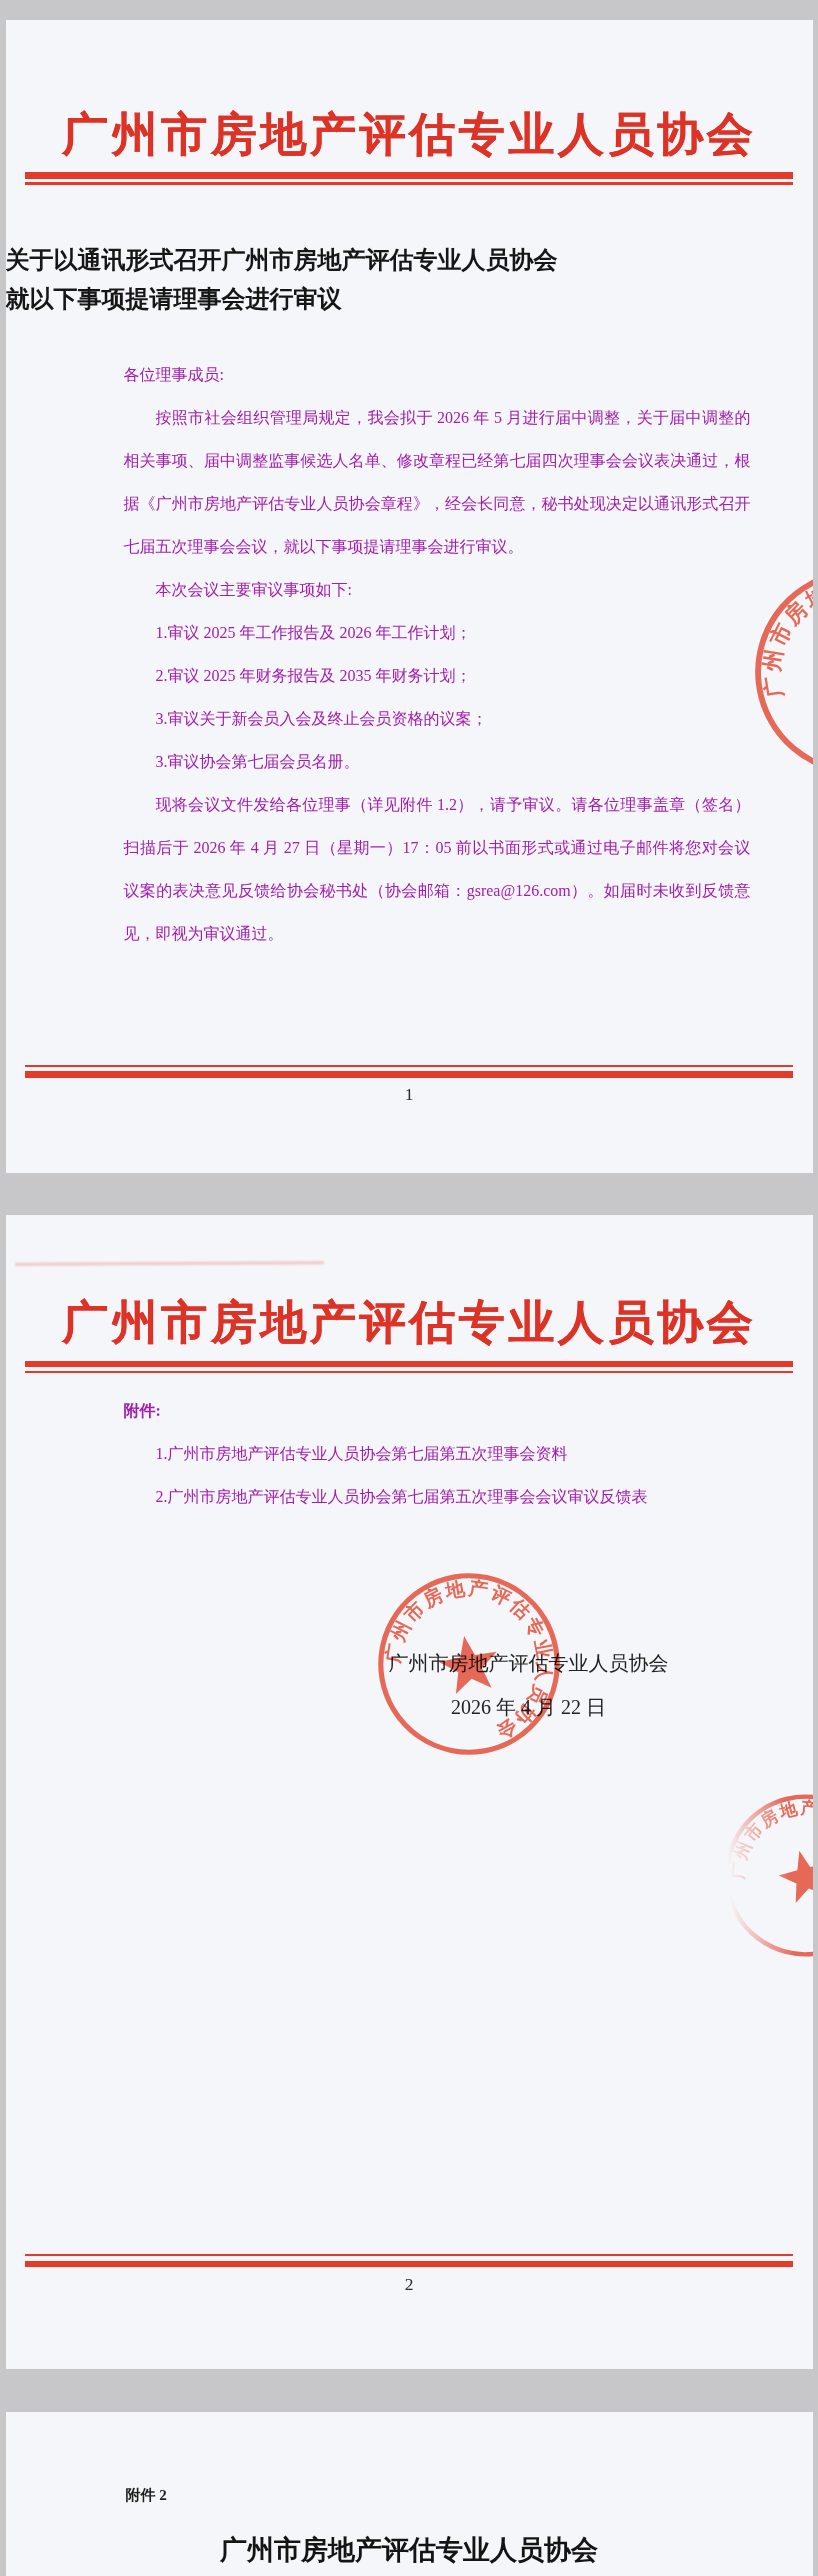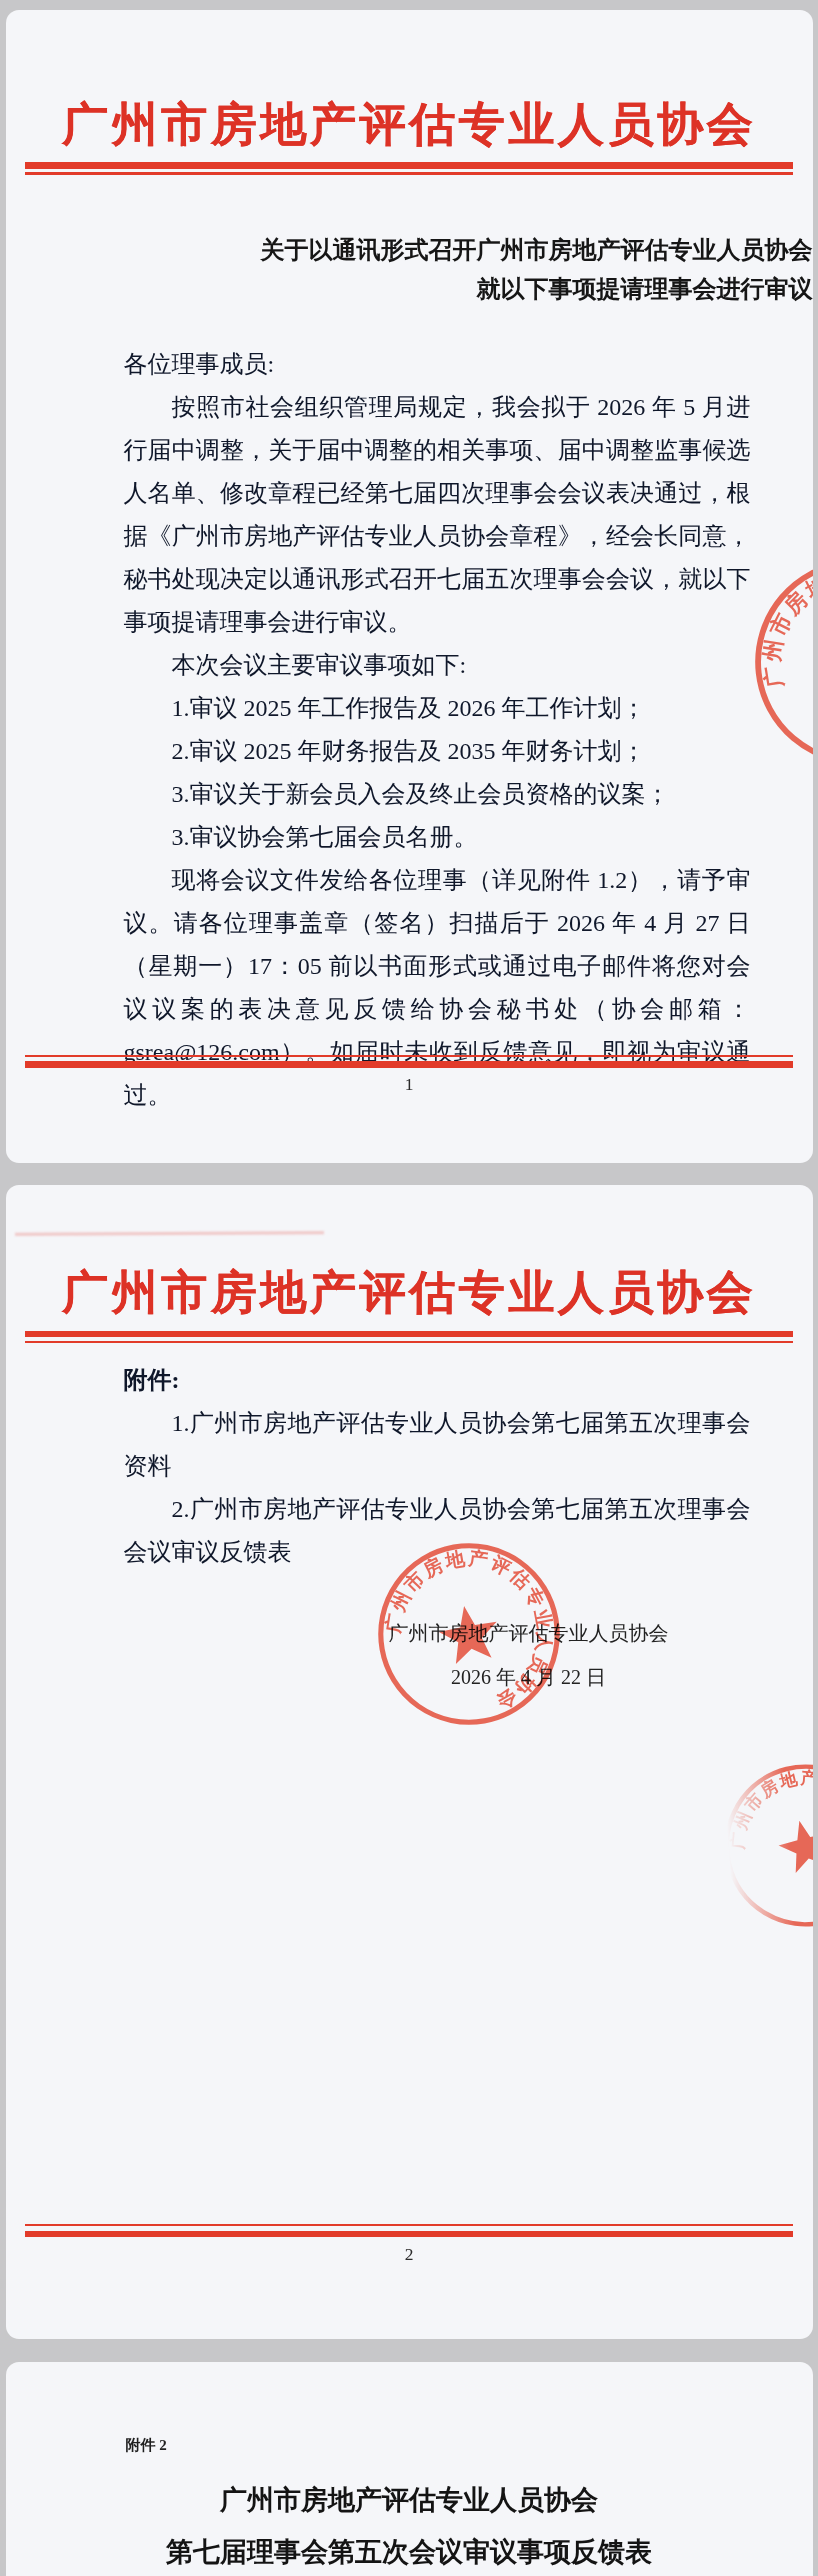--- a/index.html
+++ b/index.html
@@ -5,25 +5,24 @@
   html,body{margin:0;padding:0;}
   body{
     width:818px;
     background:#c7c7c9;
     font-family:"Liberation Serif","DejaVu Serif",serif;
     color:#1f1f1f;
   }
   .page{
     position:relative;
     width:807px;
-    margin:6px auto;
+    margin:16px auto;
     background:#f5f6f9;
     overflow:hidden;
     box-sizing:border-box;
-    border-radius:13px;
   }
   .page-gap{height:10.3px;}
   .top-strip{height:4.1px;}
   #page1{height:1153px;}
   #page2{height:1154px;}
   #page3{height:1134px;}
 
   
   .masthead{
     margin-top:91px;
@@ -45,32 +44,32 @@
   .foot-rules .thin{height:2.1px;background:#e23b2a;}
   .foot-rules .gap{height:4.1px;}
   .foot-rules .thick{height:6.7px;background:#e23b2a;}
   .page-number{
     position:absolute;left:0;right:0;text-align:center;
     font-size:17.5px;color:#2a2a2a;
   }
 
   .doc-title{
     margin-top:56px;
-    text-align:right;
+    text-align:left;
     font-weight:bold;
     font-size:24px;
     line-height:39px;
     color:#161616;
   }
   .content{
     margin:0 62px 0 118px;
-    font-size:24px;
+    font-size:16px;
     line-height:43px;
     text-align:justify;
-    color:#0f172a;
+    color:#a21caf;
   }
   .content p{margin:0;}
   .indent{text-indent:2em;}
   .mt66{margin-top:34px;}
 
   
   .attach-label{font-weight:bold;}
   .signature-block{
     position:absolute;
     left:376px;top:426px;width:294px;

